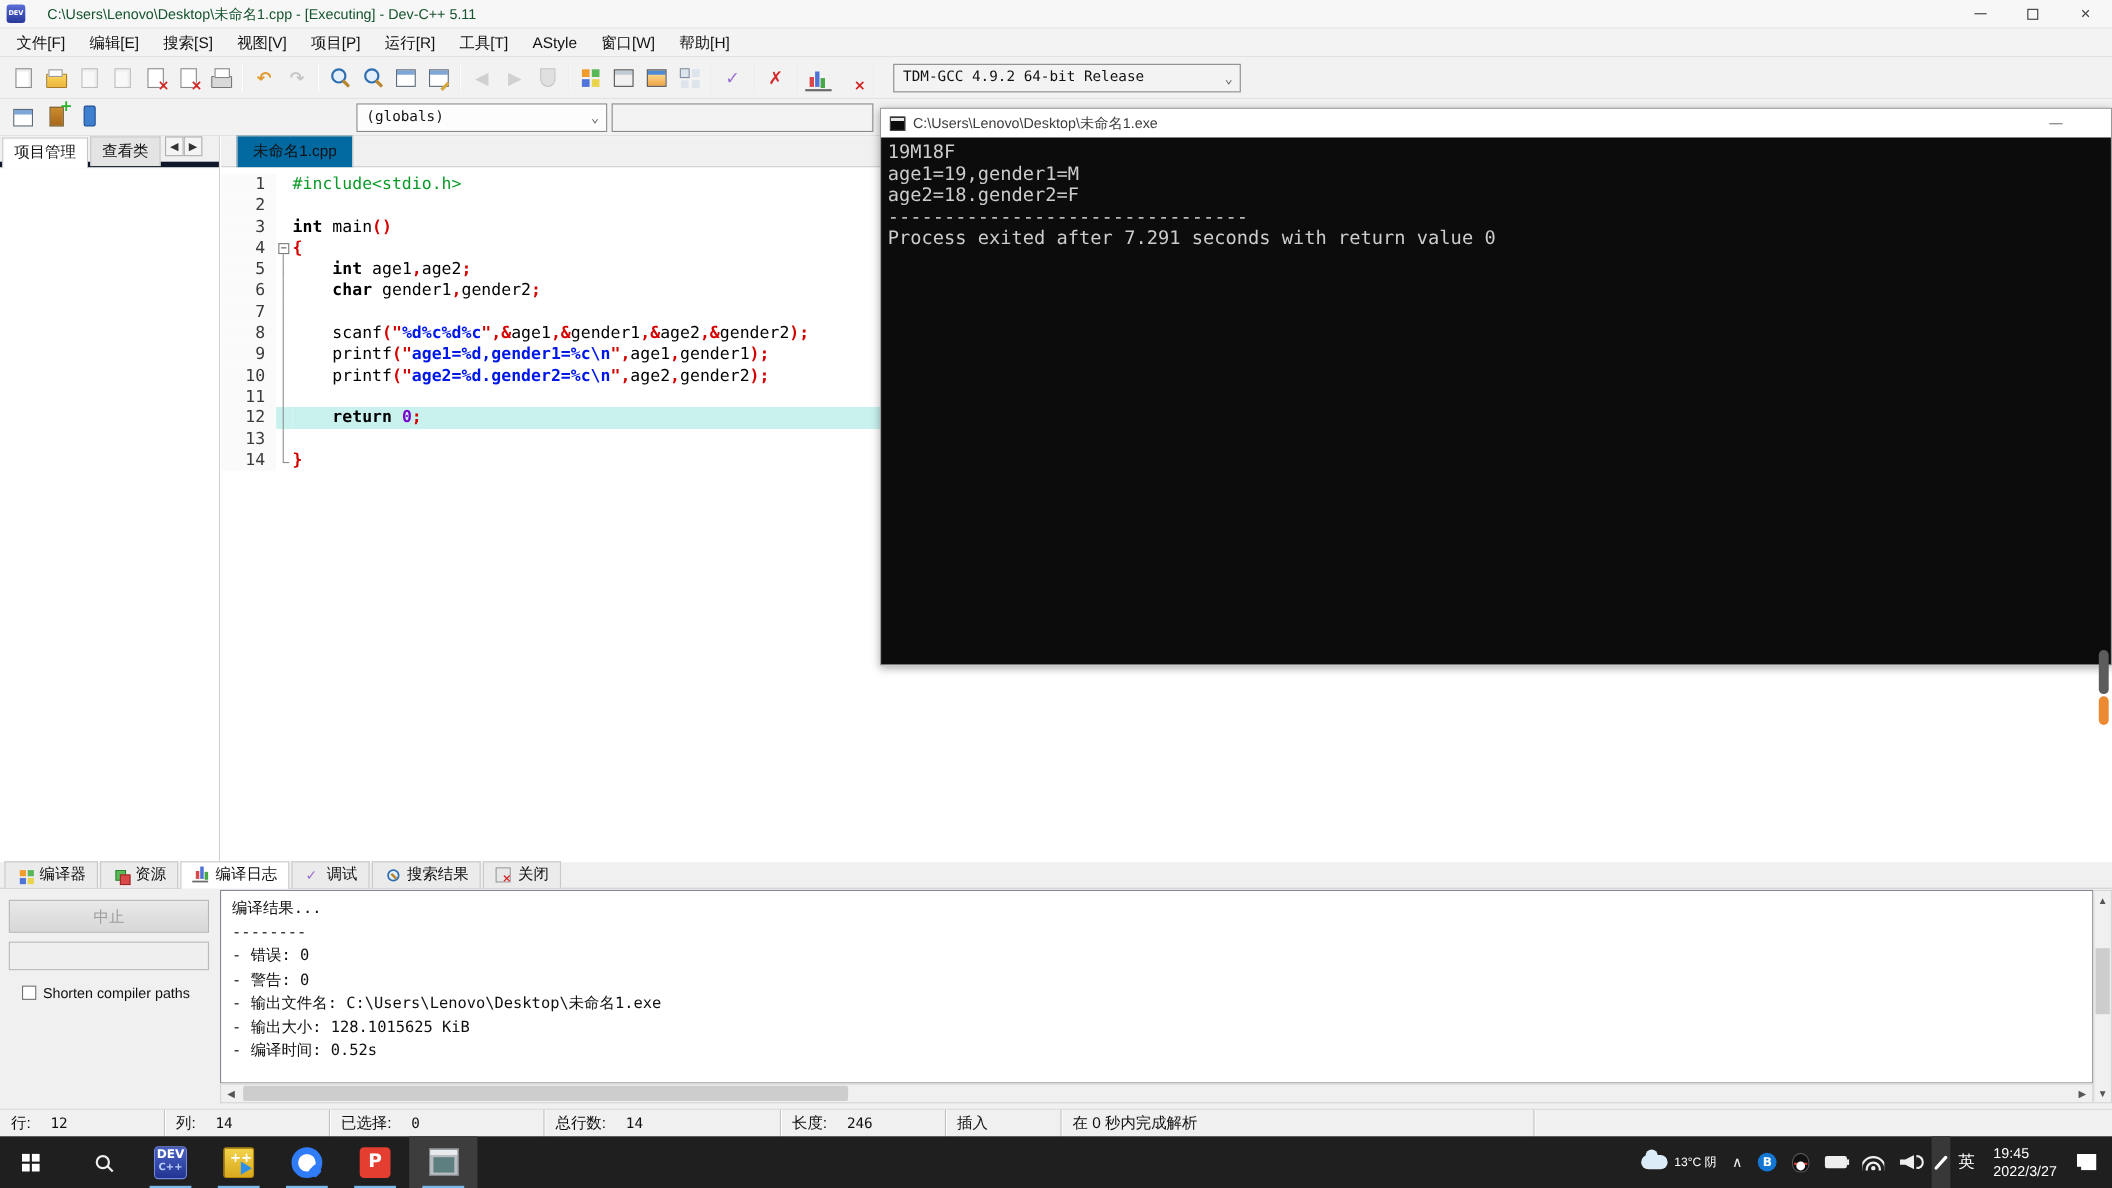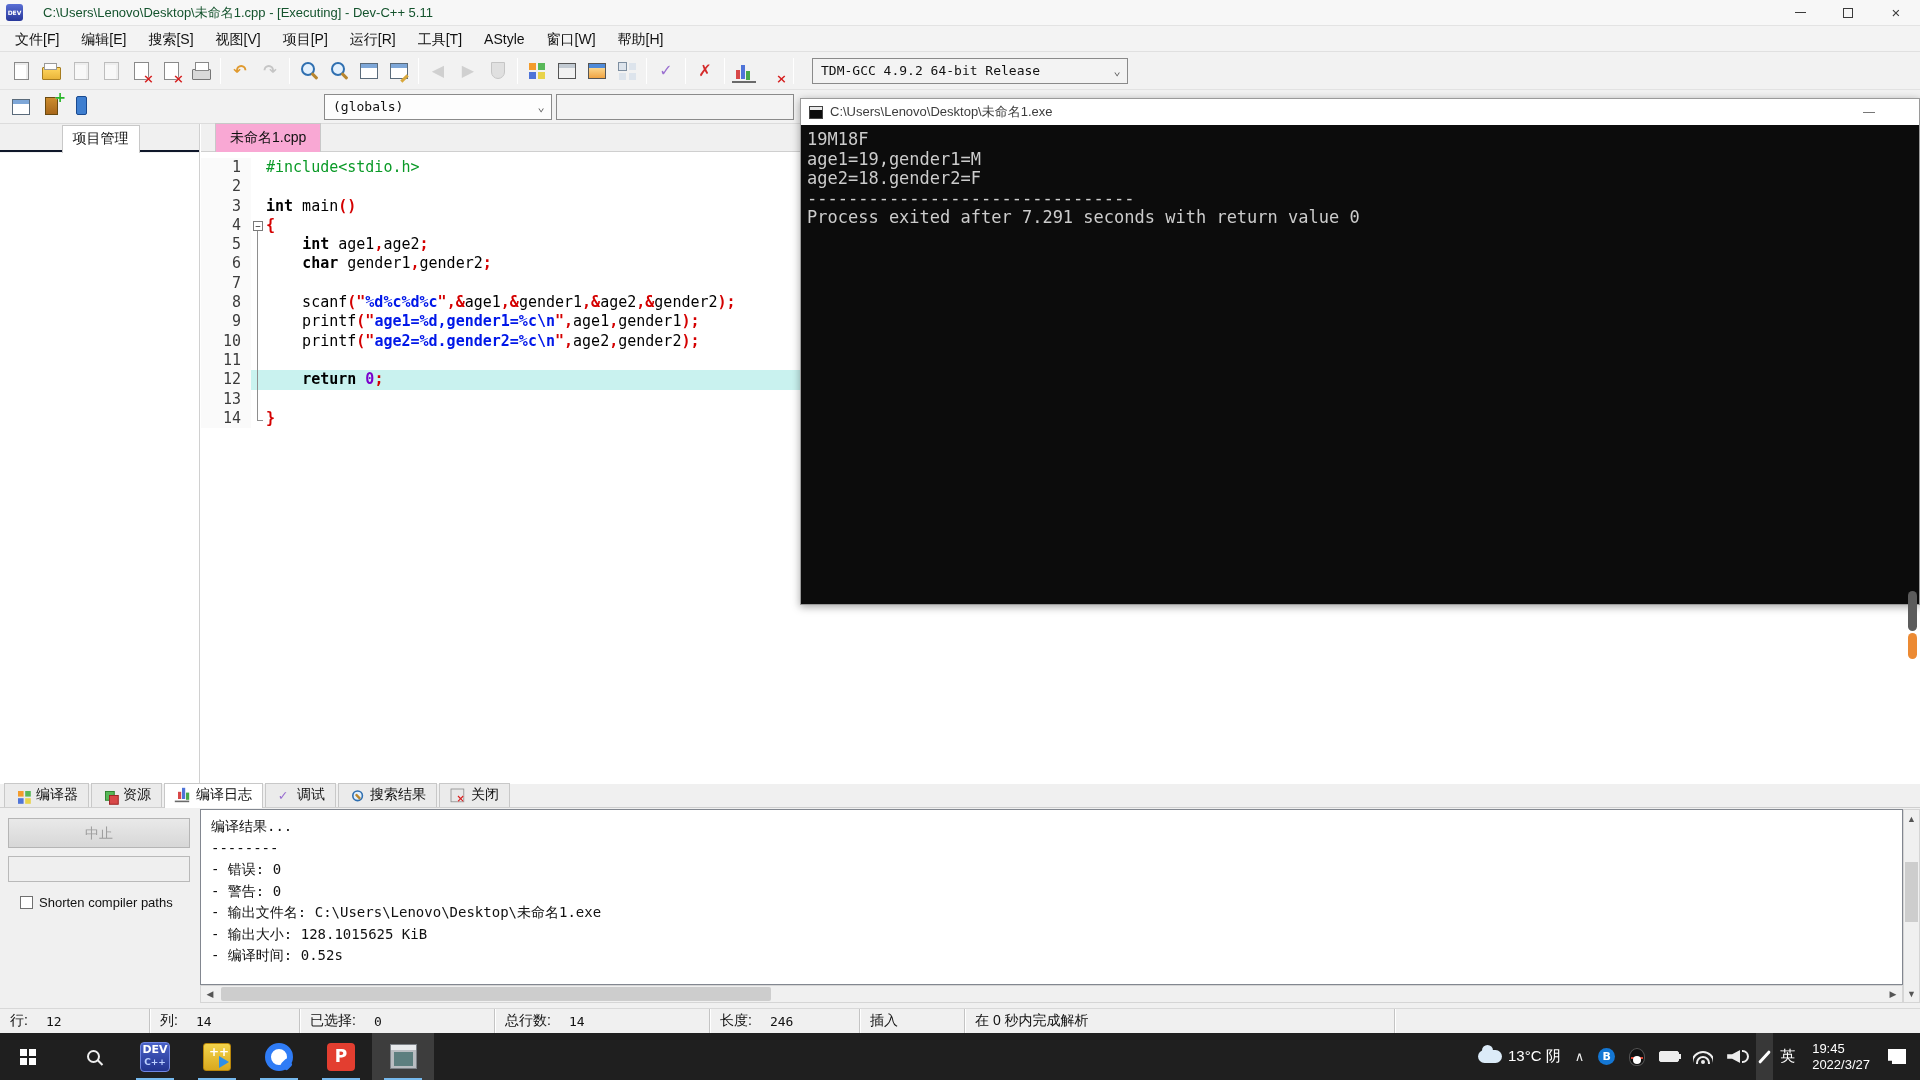--- a/index.html
+++ b/index.html
@@ -59,30 +59,30 @@
 
   .combo { height:26px; border:1px solid #8a8a8a; background:#fdfdfd; display:flex; align-items:center; font:13px "DejaVu Sans Mono", monospace; color:#111; padding-left:8px; position:relative; }
   .combo .chev { margin-left:auto; width:20px; text-align:center; color:#555; font-size:12px; }
   .compiler-combo { margin-left:14px; width:316px; background:#f3f3f3; }
   .globals-combo { width:228px; margin-left:228px; }
   .combo2 { width:238px; margin-left:4px; background:#f3f3f3; }
 
   
   .main { position:absolute; left:0; top:124px; width:1920px; height:660px; background:#fff; }
   .leftpanel { position:absolute; left:0; top:0; width:200px; height:660px; border-right:1px solid #d0d0d0; background:#f0f0f0; }
-  .lp-tabs { height:28px; display:flex; align-items:center; background:#f0f0f0; border-bottom:2px solid #0f172a;flex-direction:column; }
+  .lp-tabs { height:28px; display:flex; align-items:flex-start; background:#f0f0f0; border-bottom:5px solid #0f172a; }
   .lp-tab { padding:4px 10px; font-size:14px; color:#111; border:1px solid #c8c8c8; border-bottom:none; background:#e4e4e4; margin-left:2px; }
   .lp-tab.active { background:#fff; position:relative; top:1px; padding-bottom:5px; }
   .lp-arrows { display:flex; margin-left:4px; margin-bottom:2px; }
   .lp-arrow { width:17px; height:18px; border:1px solid #adadad; background:#f4f4f4; font-size:10px; color:#333; display:flex; align-items:center; justify-content:center; }
   .lp-body { position:absolute; left:0; top:29px; right:0; bottom:0; background:#fff; }
 
   .editor { position:absolute; left:201px; top:0; right:0; height:660px; }
   .ed-tabrow { height:28px; background:#f0f0f0; border-bottom:1px solid #cfcfcf; display:flex; align-items:flex-end; }
-  .ed-tab { margin-left:14px; padding:5px 14px; font-size:14px; color:#111; background:#f9a8d4; border:1px solid #c8c8c8; border-bottom:none; position:relative; top:1px; }
+  .ed-tab { margin-left:14px; padding:5px 14px; font-size:14px; color:#111; background:#0369a1; border:1px solid #c8c8c8; border-bottom:none; position:relative; top:1px; }
   .ed-body { position:absolute; left:0; top:29px; right:0; bottom:0; background:#fff; padding-top:5px; }
   .code-rows { font:15px/19.3px "DejaVu Sans Mono", monospace; }
   .code-row { display:flex; height:19.3px; white-space:pre; }
   .ln { width:50px; text-align:right; padding-right:10px; color:#3c3c3c; background:#fafafa; }
   .fold { width:15px; position:relative; }
   .fold.v::before { content:""; position:absolute; left:6px; top:0; bottom:0; width:1px; background:#8f8f8f; }
   .fold.end::before { content:""; position:absolute; left:6px; top:0; height:11px; width:1px; background:#8f8f8f; }
   .fold.end::after { content:""; position:absolute; left:6px; top:11px; width:6px; height:1px; background:#8f8f8f; }
   .fbox { position:absolute; left:2px; top:5px; width:10px; height:10px; border:1px solid #7a7a7a; background:#fff; font:9px/8px "DejaVu Sans Mono",monospace; text-align:center; color:#222; }
   .fold.box::after { content:""; position:absolute; left:6px; top:15px; bottom:0; width:1px; background:#8f8f8f; }
@@ -155,21 +155,21 @@
   .sc-ico::after { content:""; position:absolute; bottom:2px; right:1px; width:0; height:0; border-left:10px solid #2e8fe8; border-top:6px solid transparent; border-bottom:6px solid transparent; }
   .q-ico { width:28px; height:28px; border-radius:50%; background:#fff; border:6px solid #2f7cf6; position:relative; }
   .q-ico::after { content:""; position:absolute; bottom:-4px; right:-4px; width:9px; height:9px; background:#2f7cf6; border-radius:2px; transform:rotate(45deg); }
   .pdf-ico { width:28px; height:28px; border-radius:4px; background:#e33e30; color:#fff; text-align:center; font:bold 17px/26px "DejaVu Sans",sans-serif; }
   .con-ico { width:27px; height:25px; background:#b9bdc1; border:1px solid #7d8287; box-shadow:inset 0 5px 0 #e8eaec; position:relative; }
   .con-ico::after { content:""; position:absolute; left:3px; top:7px; right:3px; bottom:2px; background:#5d7f7f; }
   .tray { margin-left:auto; display:flex; align-items:center; height:47px; }
   .tray-item { display:flex; align-items:center; justify-content:center; height:47px; padding:0 7px; color:#fff; }
   .cloud { width:24px; height:13px; background:#dcebf8; border-radius:8px; position:relative; }
   .cloud::before { content:""; position:absolute; left:4px; top:-5px; width:11px; height:11px; border-radius:50%; background:#dcebf8; }
-  .weather-text { font-size:15px; color:#fff; margin-left:6px; }
+  .weather-text { font-size:11px; color:#fff; margin-left:6px; }
   .chev-up { font-size:13px; color:#eee; }
   .bt-ico { width:17px; height:17px; border-radius:50%; background:#1477d4; color:#fff; font:bold 11px/17px "DejaVu Sans",sans-serif; text-align:center; }
   .qq-ico { width:16px; height:18px; background:#111; border:1px solid #555; border-radius:50% 50% 45% 45%; position:relative; }
   .qq-ico::after { content:""; position:absolute; left:3px; bottom:1px; width:8px; height:8px; background:#fff; border-radius:50%; }
   .qq-ico::before { content:""; position:absolute; left:1px; top:8px; right:1px; height:2px; background:#d43; }
   .batt { width:20px; height:11px; border:1px solid #eee; border-radius:2px; position:relative; background:#eee; }
   .batt::after { content:""; position:absolute; right:-3px; top:2px; width:2px; height:5px; background:#eee; }
   .wifi { width:20px; height:15px; position:relative; overflow:hidden; }
   .wifi span { position:absolute; left:50%; transform:translateX(-50%); border:2px solid #eee; border-radius:50%; background:transparent; }
   .wifi .w1 { width:24px; height:24px; top:2px; }

